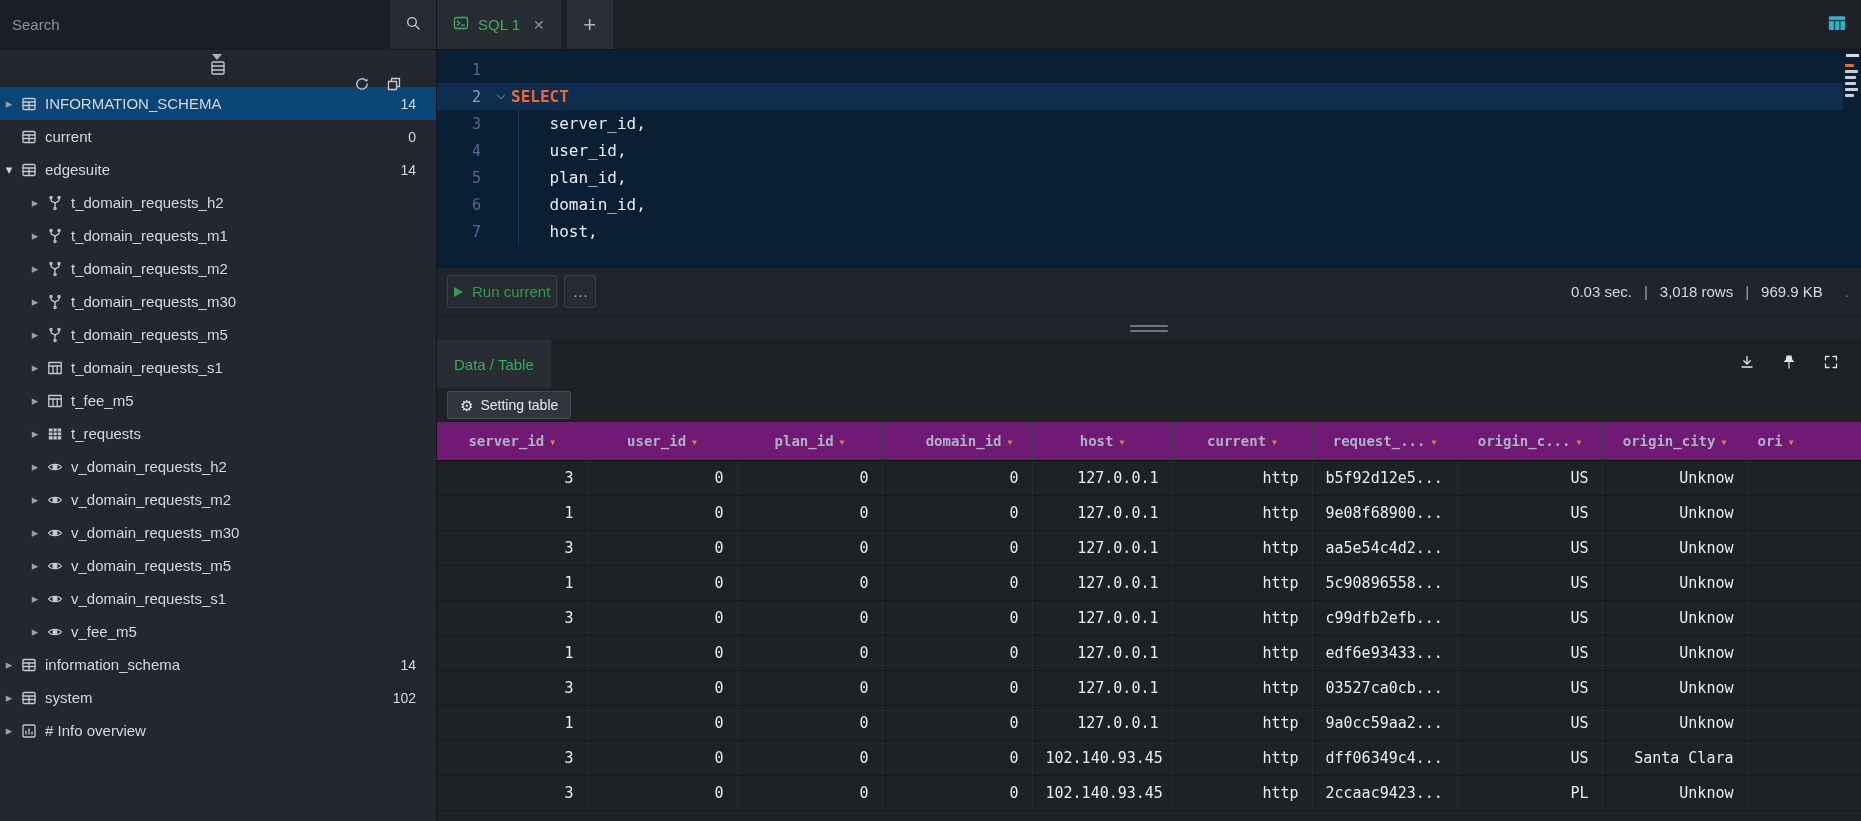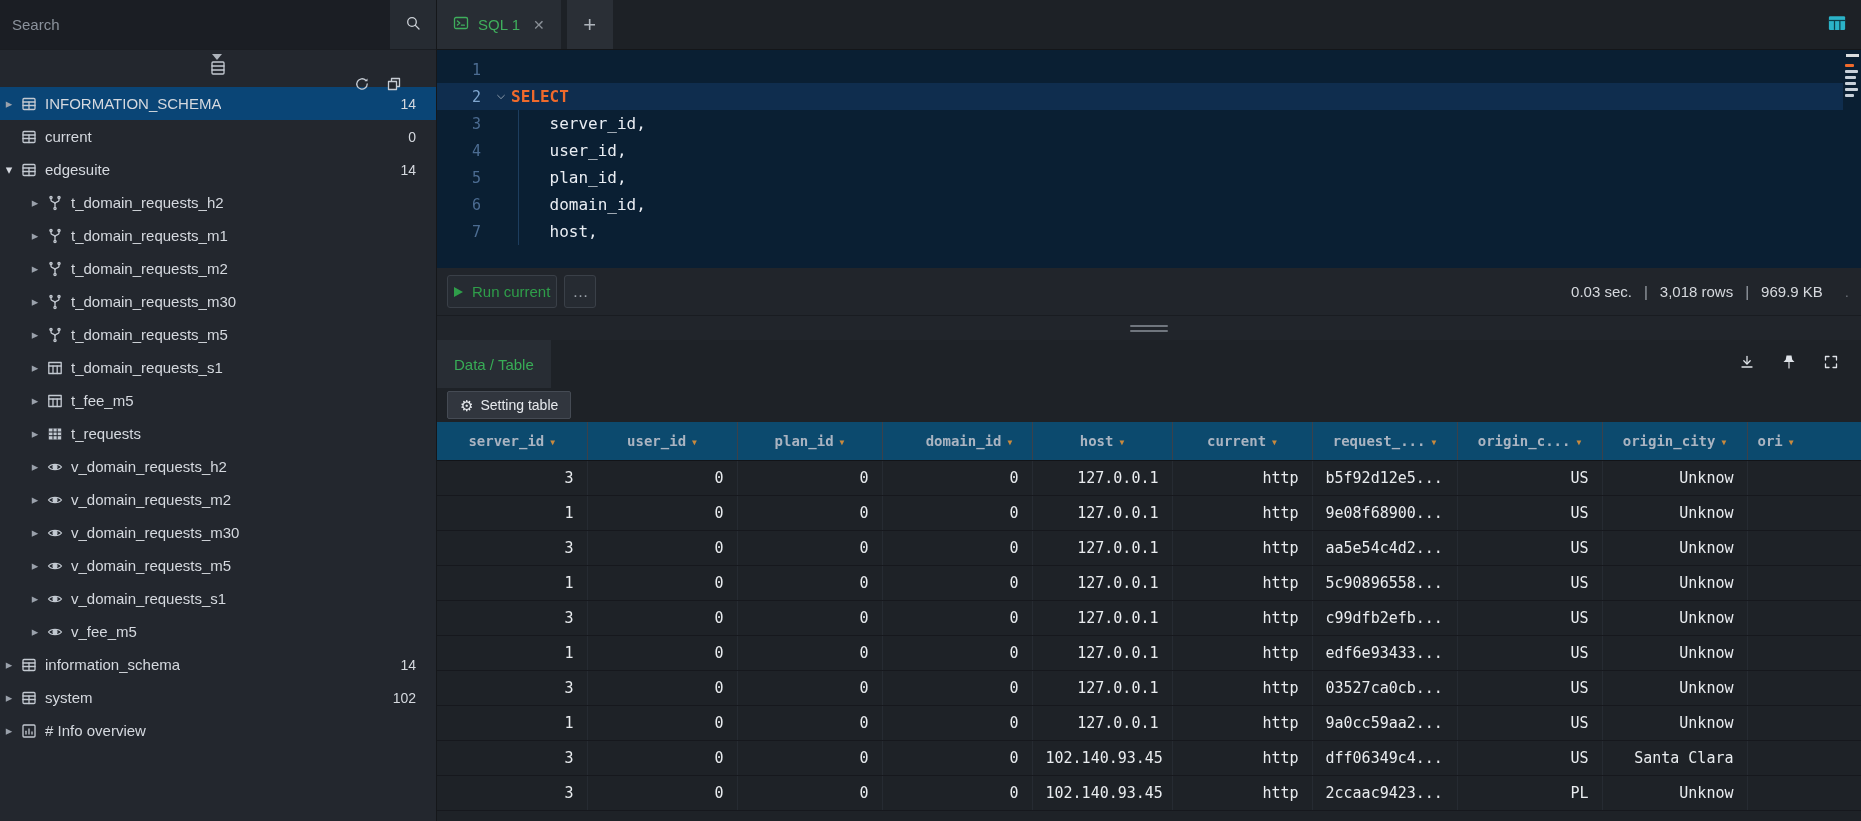--- a/index.html
+++ b/index.html
@@ -74,21 +74,21 @@
   .rtab { display:flex; align-items:center; padding:0 17px; background:#282d34; color:#38ac56; font-size:15px; cursor:pointer; }
   .rtabs-right { margin-left:auto; display:flex; align-items:center; gap:26px; padding-right:22px; color:#dfe3e8; }
   .rtabs-right .tool { display:flex; cursor:pointer; }
   .setting-row { height:34px; display:flex; align-items:center; padding-left:10px; }
   .setting-btn { display:flex; align-items:center; gap:7px; height:28px; padding:0 12px; background:#31363e; border:1px solid #454b54; border-radius:2px; color:#e7eaee; font-size:14px; cursor:pointer; }
   .gear { font-size:15px; line-height:1; }
 
   
   .table-wrap { flex:1; overflow:hidden; font-family:"DejaVu Sans Mono", monospace; }
   table { border-collapse:collapse; table-layout:fixed; width:1425px; }
-  th { height:38px; background:#0c4a6e; color:#aab4c1; font-size:14px; font-weight:bold; border-right:1px solid #3b414b; border-bottom:1px solid #121418; text-align:center; white-space:nowrap; overflow:hidden; cursor:pointer; }
+  th { height:38px; background:#701a75; color:#aab4c1; font-size:14px; font-weight:bold; border-right:1px solid #3b414b; border-bottom:1px solid #121418; text-align:center; white-space:nowrap; overflow:hidden; cursor:pointer; }
   th.h-left { text-align:left; padding-left:10px; }
   th .hlabel { margin-right:6px; }
   th .harrow { color:#c98a3e; font-size:8px; vertical-align:middle; }
   td { height:35px; font-size:15px; color:#e9ecef; border-right:1px solid #262b32; border-bottom:1px solid #16181d; padding:0 13px; white-space:nowrap; overflow:hidden; cursor:default; }
   td.right { text-align:right; }
   td.left { text-align:left; }
 </style>
 </head>
 <body>
 

